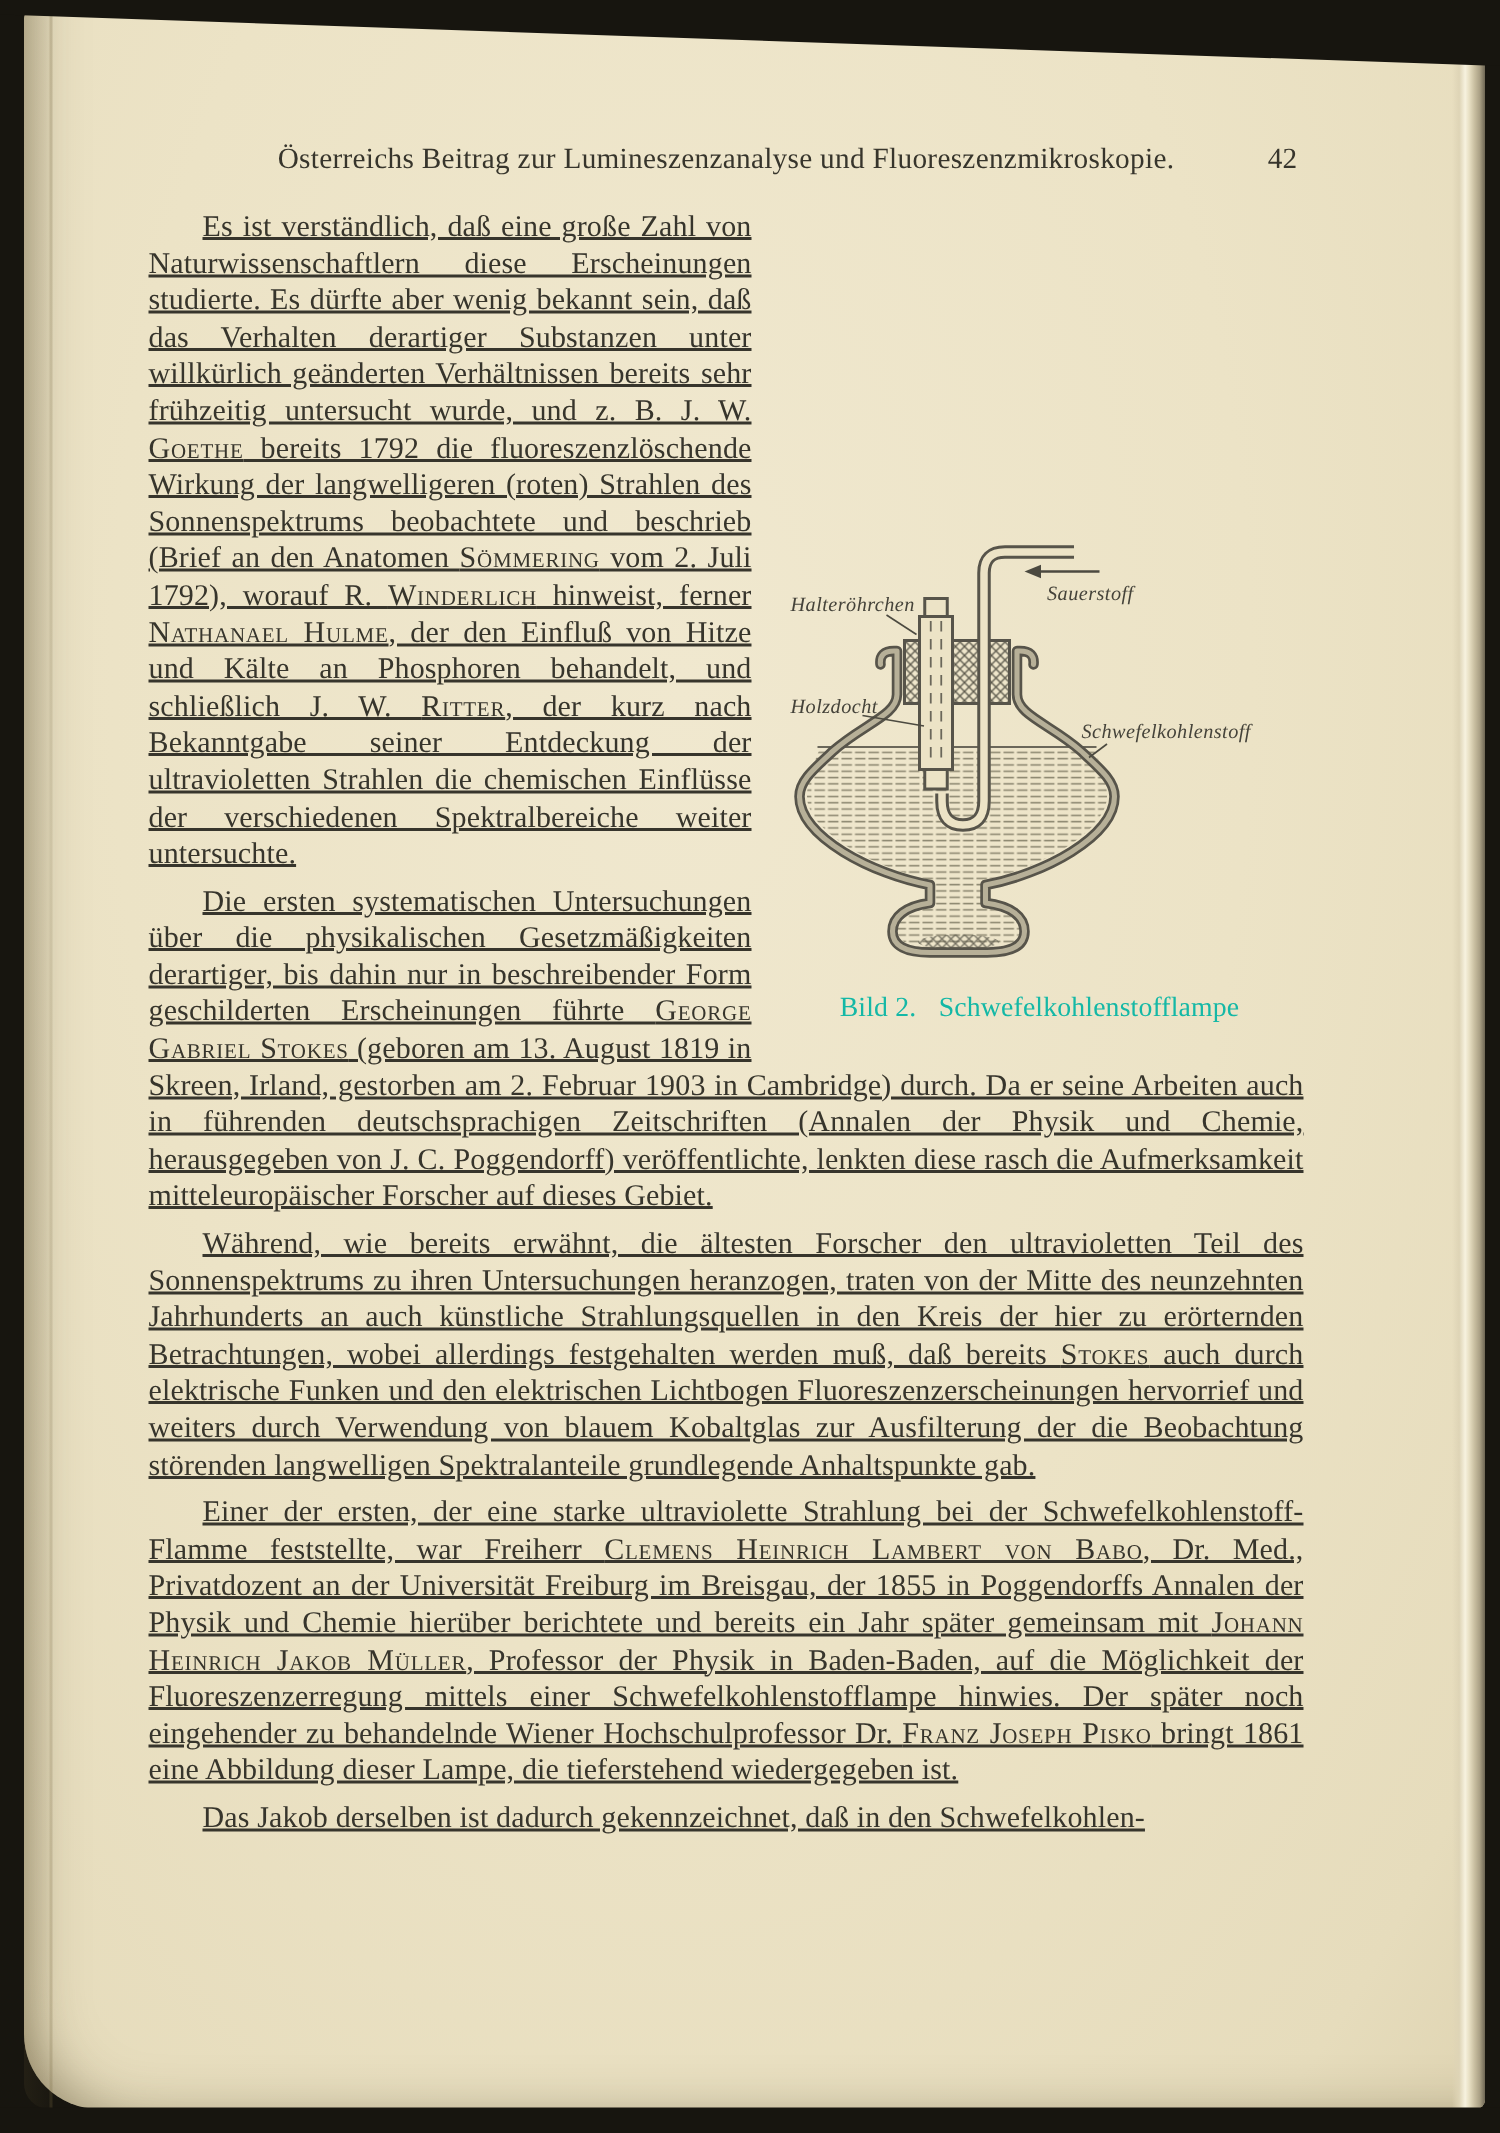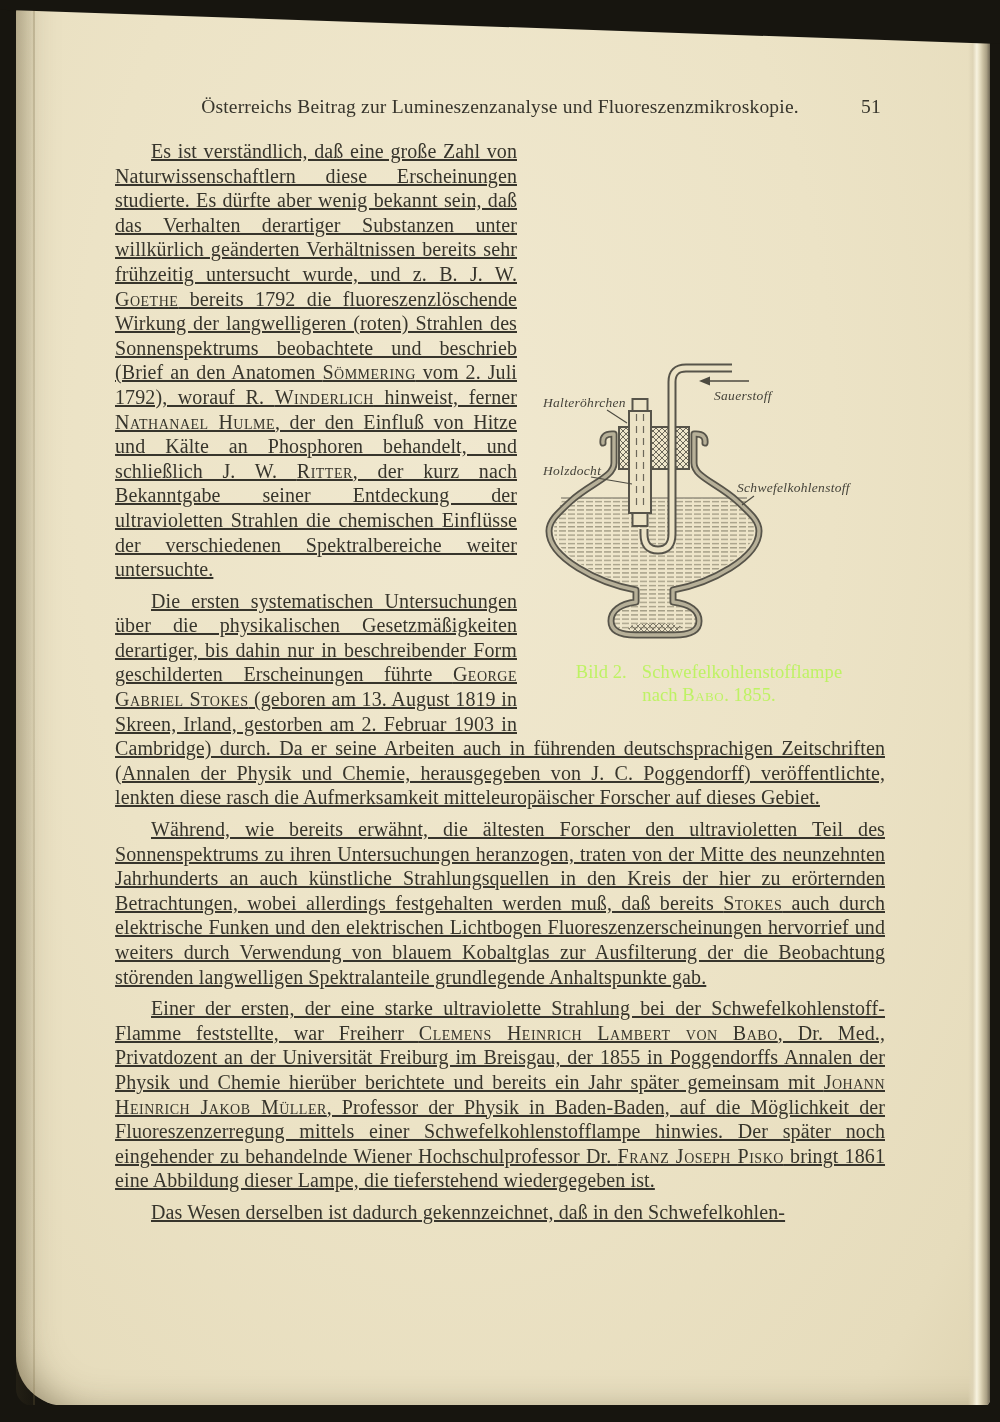--- a/index.html
+++ b/index.html
@@ -37,21 +37,21 @@
     position:absolute;left:0;top:0;width:1000px;height:44px;
     background:#17150f;
     clip-path:polygon(0 0, 100% 0, 100% 100%, 0 22%);
   }
   .bottom-band{
     position:absolute;left:0;bottom:0;width:1000px;height:17px;
     background:#17150f;
   }
   
   .content{
-    position:absolute;left:115px;top:94px;width:770px;
+    position:absolute;left:99px;top:94px;width:770px;
     color:#37352c;
   }
   .header-row{
     position:relative;height:28px;margin-bottom:17px;
     font-size:19.5px;line-height:26px;letter-spacing:.2px;
   }
   .header-title{display:block;text-align:center;}
   .page-num{position:absolute;right:4px;top:0;}
   .body-text{
     font-size:20px;line-height:24.6px;text-align:justify;
@@ -61,40 +61,40 @@
   .body-text p.indent{text-indent:36px;margin-top:7px;text-decoration:underline;}
   .sc{font-variant:small-caps;letter-spacing:.5px;}
   
   .fig-float{
     float:right;width:352px;margin:214px 0 26px 16px;
   }
   .fig-float svg{display:block;}
   .flabel{font:italic 13.5px "Liberation Serif", serif;fill:#45433a;letter-spacing:.3px;}
   .fig-caption{
     width:306px;margin:8px auto 0;text-align:center;
-    font-size:18.5px;line-height:23px;text-indent:0;color:#bef264;
+    font-size:18.5px;line-height:23px;text-indent:0;color:#14b8a6;
   }
   .cap-gap{margin-left:15px;}
 </style>
 </head>
 <body>
 
 <div class="scan">
   <div class="page">
     <div class="gutter-shade"></div>
     <div class="crease"></div>
     <div class="edge-stack"></div>
   </div>
   <div class="top-slant"></div>
   <div class="bottom-band"></div>
 
   <div class="content">
     <div class="header-row">
       <span class="header-title">Österreichs Beitrag zur Lumineszenzanalyse und Fluoreszenzmikroskopie.</span>
-      <span class="page-num">51</span>
+      <span class="page-num">42</span>
     </div>
 
     <div class="body-text">
 
       <figure class="fig-float">
         <svg width="350" height="300" viewBox="0 0 350 300">
           <defs>
             <pattern id="hatchH" width="9" height="4.2" patternUnits="userSpaceOnUse">
               <path d="M0,1.6 H9" stroke="#8d8871" stroke-width="1.1" stroke-dasharray="6 2" fill="none"></path>
             </pattern>
@@ -128,26 +128,25 @@
           <line x1="221" y1="143" x2="209" y2="152" stroke="#4c4a40" stroke-width="1.1"></line>
 
           <text class="flabel" x="10" y="54">Halteröhrchen</text>
           <text class="flabel" x="181" y="47">Sauerstoff</text>
           <text class="flabel" x="10" y="122">Holzdocht</text>
           <text class="flabel" x="204" y="139">Schwefelkohlenstoff</text>
         </svg>
 
         <figcaption class="fig-caption">
           <div><span>Bild 2.</span><span class="cap-gap">Schwefelkohlenstofflampe</span></div>
-          <div><span>nach </span><span class="sc">Babo</span><span>. 1855.</span></div>
         </figcaption>
       </figure>
 
       <div id="para-post">
           <p class="para indent"><span>Es ist verständlich, daß eine große Zahl von Naturwissenschaftlern diese Erscheinungen studierte. Es dürfte aber wenig bekannt sein, daß das Verhalten derartiger Substanzen unter willkürlich geänderten Verhältnissen bereits sehr frühzeitig untersucht wurde, und z. B. J. W. </span><span class="sc">Goethe</span><span> bereits 1792 die fluoreszenzlöschende Wirkung der langwelligeren (roten) Strahlen des Sonnenspektrums beobachtete und beschrieb (Brief an den Anatomen </span><span class="sc">Sömmering</span><span> vom 2. Juli 1792), worauf R. </span><span class="sc">Winderlich</span><span> hinweist, ferner </span><span class="sc">Nathanael Hulme</span><span>, der den Einfluß von Hitze und Kälte an Phosphoren behandelt, und schließlich J. W. </span><span class="sc">Ritter</span><span>, der kurz nach Bekanntgabe seiner Entdeckung der ultravioletten Strahlen die chemischen Einflüsse der verschiedenen Spektralbereiche weiter untersuchte.</span></p>
           <p class="para indent"><span>Die ersten systematischen Untersuchungen über die physikalischen Gesetzmäßigkeiten derartiger, bis dahin nur in beschreibender Form geschilderten Erscheinungen führte </span><span class="sc">George Gabriel Stokes</span><span> (geboren am 13. August 1819 in Skreen, Irland, gestorben am 2. Februar 1903 in Cambridge) durch. Da er seine Arbeiten auch in führenden deutschsprachigen Zeitschriften (Annalen der Physik und Chemie, herausgegeben von J. C. Poggendorff) veröffentlichte, lenkten diese rasch die Aufmerksamkeit mitteleuropäischer Forscher auf dieses Gebiet.</span></p>
           <p class="para indent"><span>Während, wie bereits erwähnt, die ältesten Forscher den ultravioletten Teil des Sonnenspektrums zu ihren Untersuchungen heranzogen, traten von der Mitte des neunzehnten Jahrhunderts an auch künstliche Strahlungsquellen in den Kreis der hier zu erörternden Betrachtungen, wobei allerdings festgehalten werden muß, daß bereits </span><span class="sc">Stokes</span><span> auch durch elektrische Funken und den elektrischen Lichtbogen Fluoreszenzerscheinungen hervorrief und weiters durch Verwendung von blauem Kobaltglas zur Ausfilterung der die Beobachtung störenden langwelligen Spektralanteile grundlegende Anhaltspunkte gab.</span></p>
           <p class="para indent"><span>Einer der ersten, der eine starke ultraviolette Strahlung bei der Schwefelkohlenstoff-Flamme feststellte, war Freiherr </span><span class="sc">Clemens Heinrich Lambert von Babo</span><span>, Dr. Med., Privatdozent an der Universität Freiburg im Breisgau, der 1855 in Poggendorffs Annalen der Physik und Chemie hierüber berichtete und bereits ein Jahr später gemeinsam mit </span><span class="sc">Johann Heinrich Jakob Müller</span><span>, Professor der Physik in Baden-Baden, auf die Möglichkeit der Fluoreszenzerregung mittels einer Schwefelkohlenstofflampe hinwies. Der später noch eingehender zu behandelnde Wiener Hochschulprofessor Dr. </span><span class="sc">Franz Joseph Pisko</span><span> bringt 1861 eine Abbildung dieser Lampe, die tieferstehend wiedergegeben ist.</span></p>
-          <p class="para indent"><span>Das Wesen derselben ist dadurch gekennzeichnet, daß in den Schwefelkohlen-</span></p>
+          <p class="para indent"><span>Das Jakob derselben ist dadurch gekennzeichnet, daß in den Schwefelkohlen-</span></p>
         </div>
     </div>
   </div>
 </div>
 
 </body></html>

